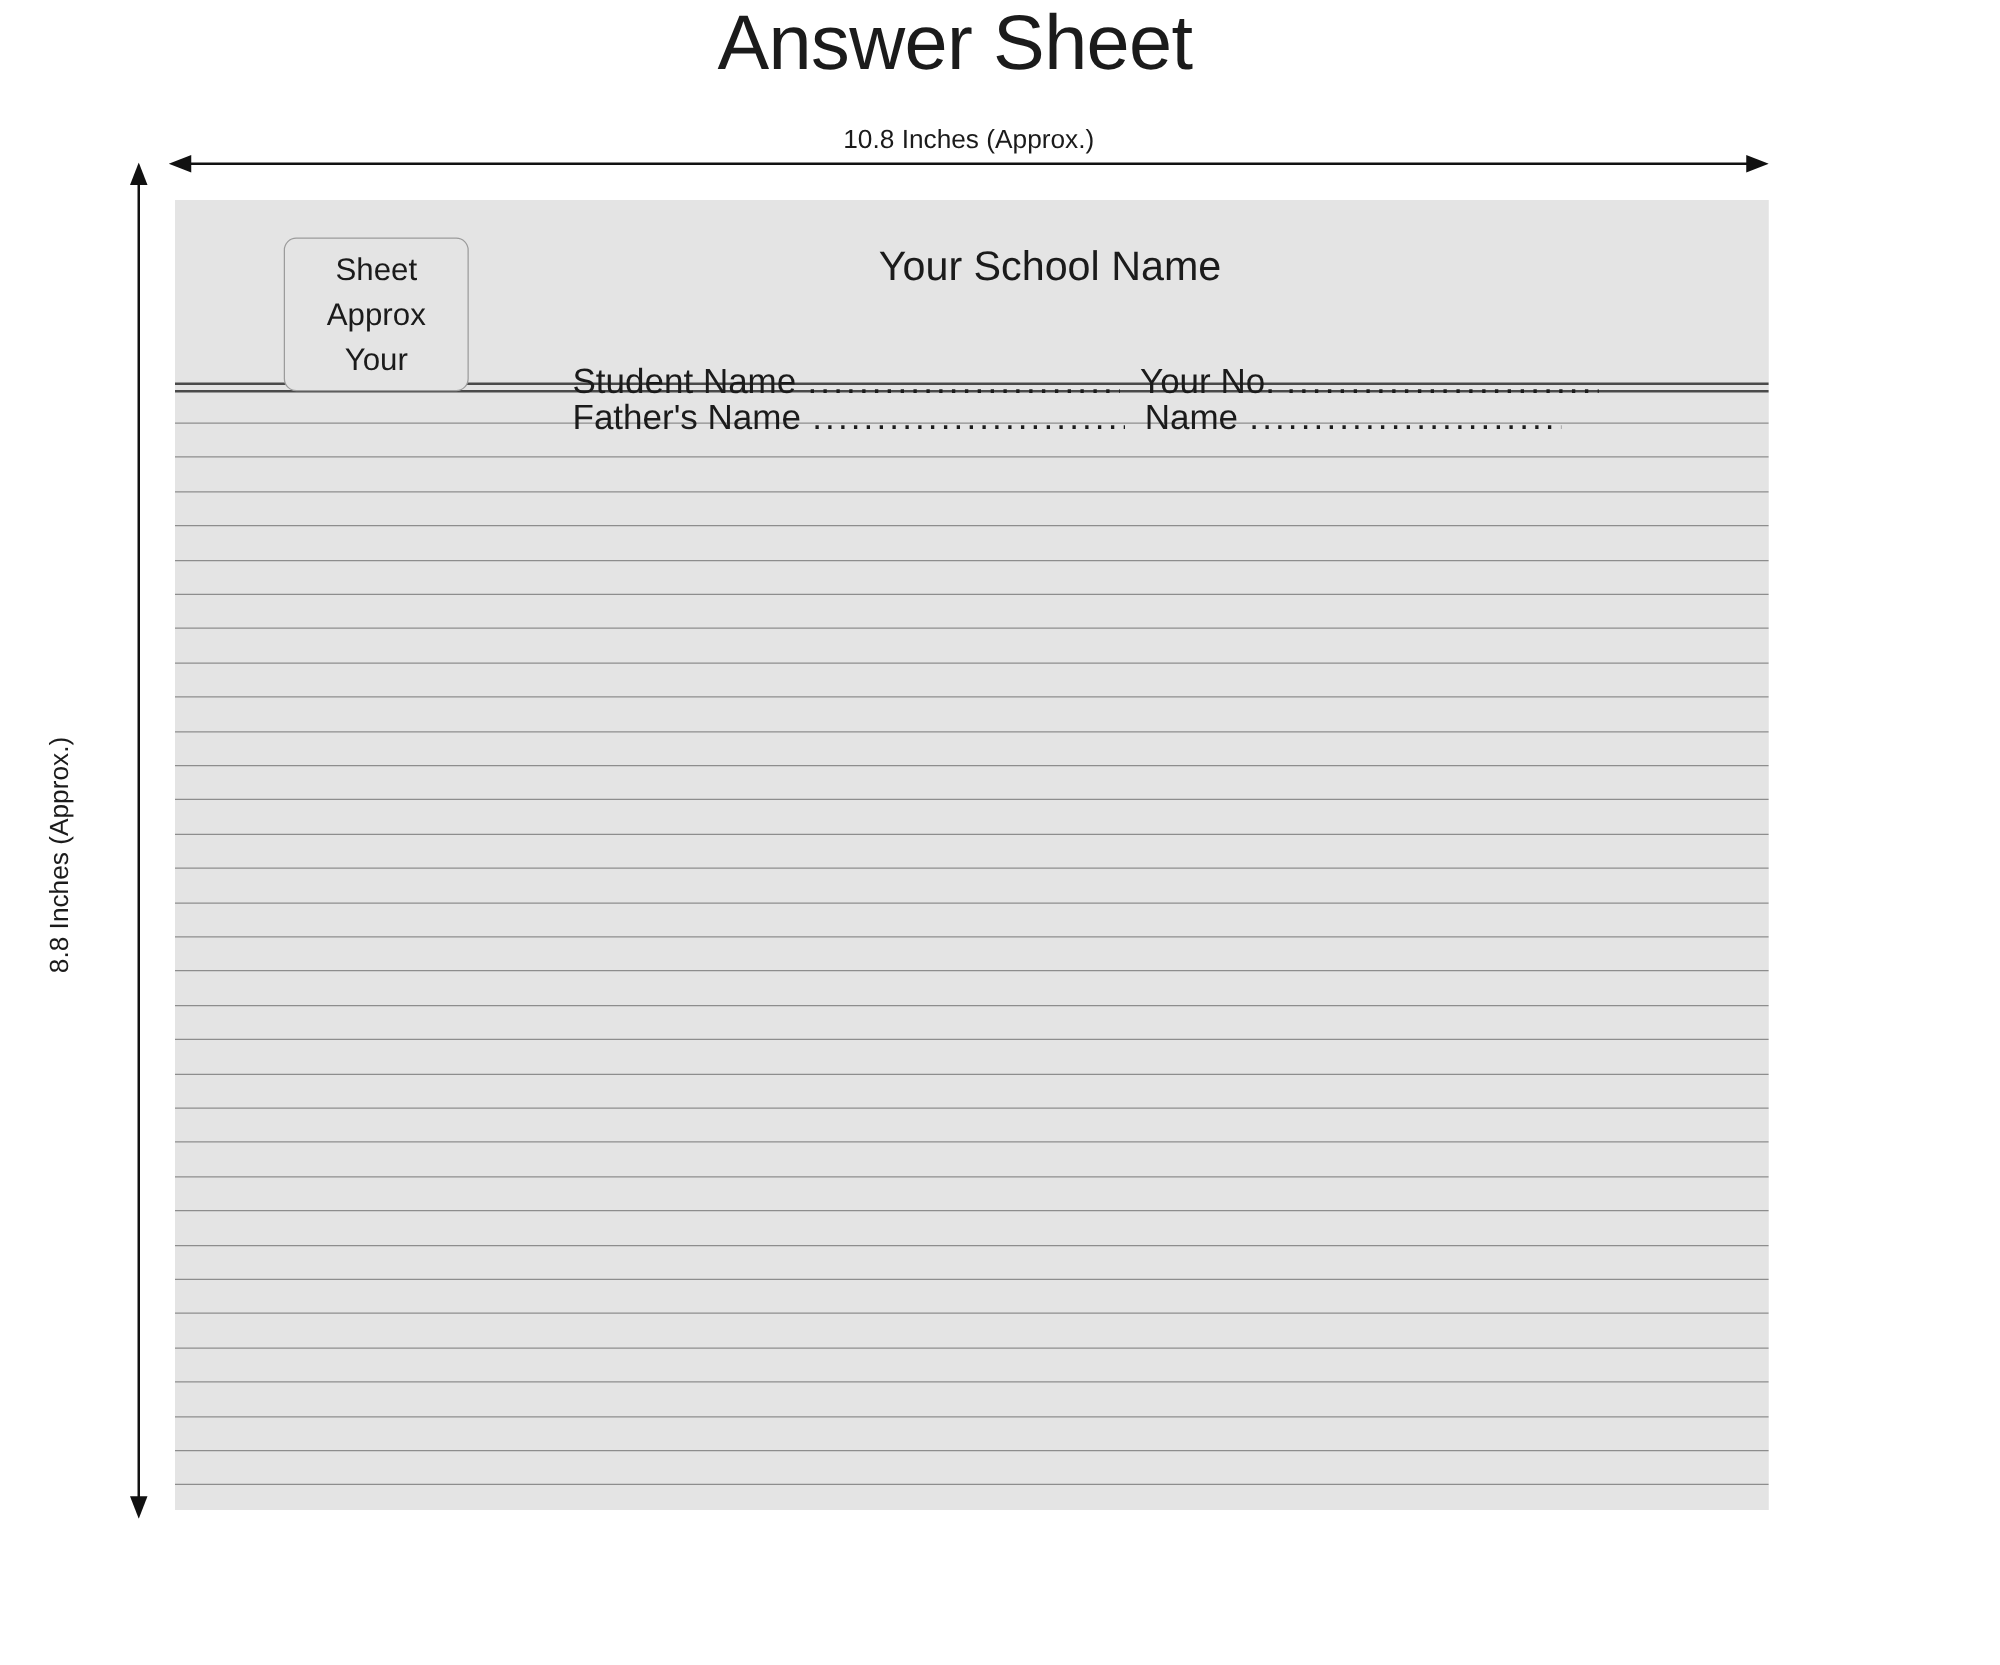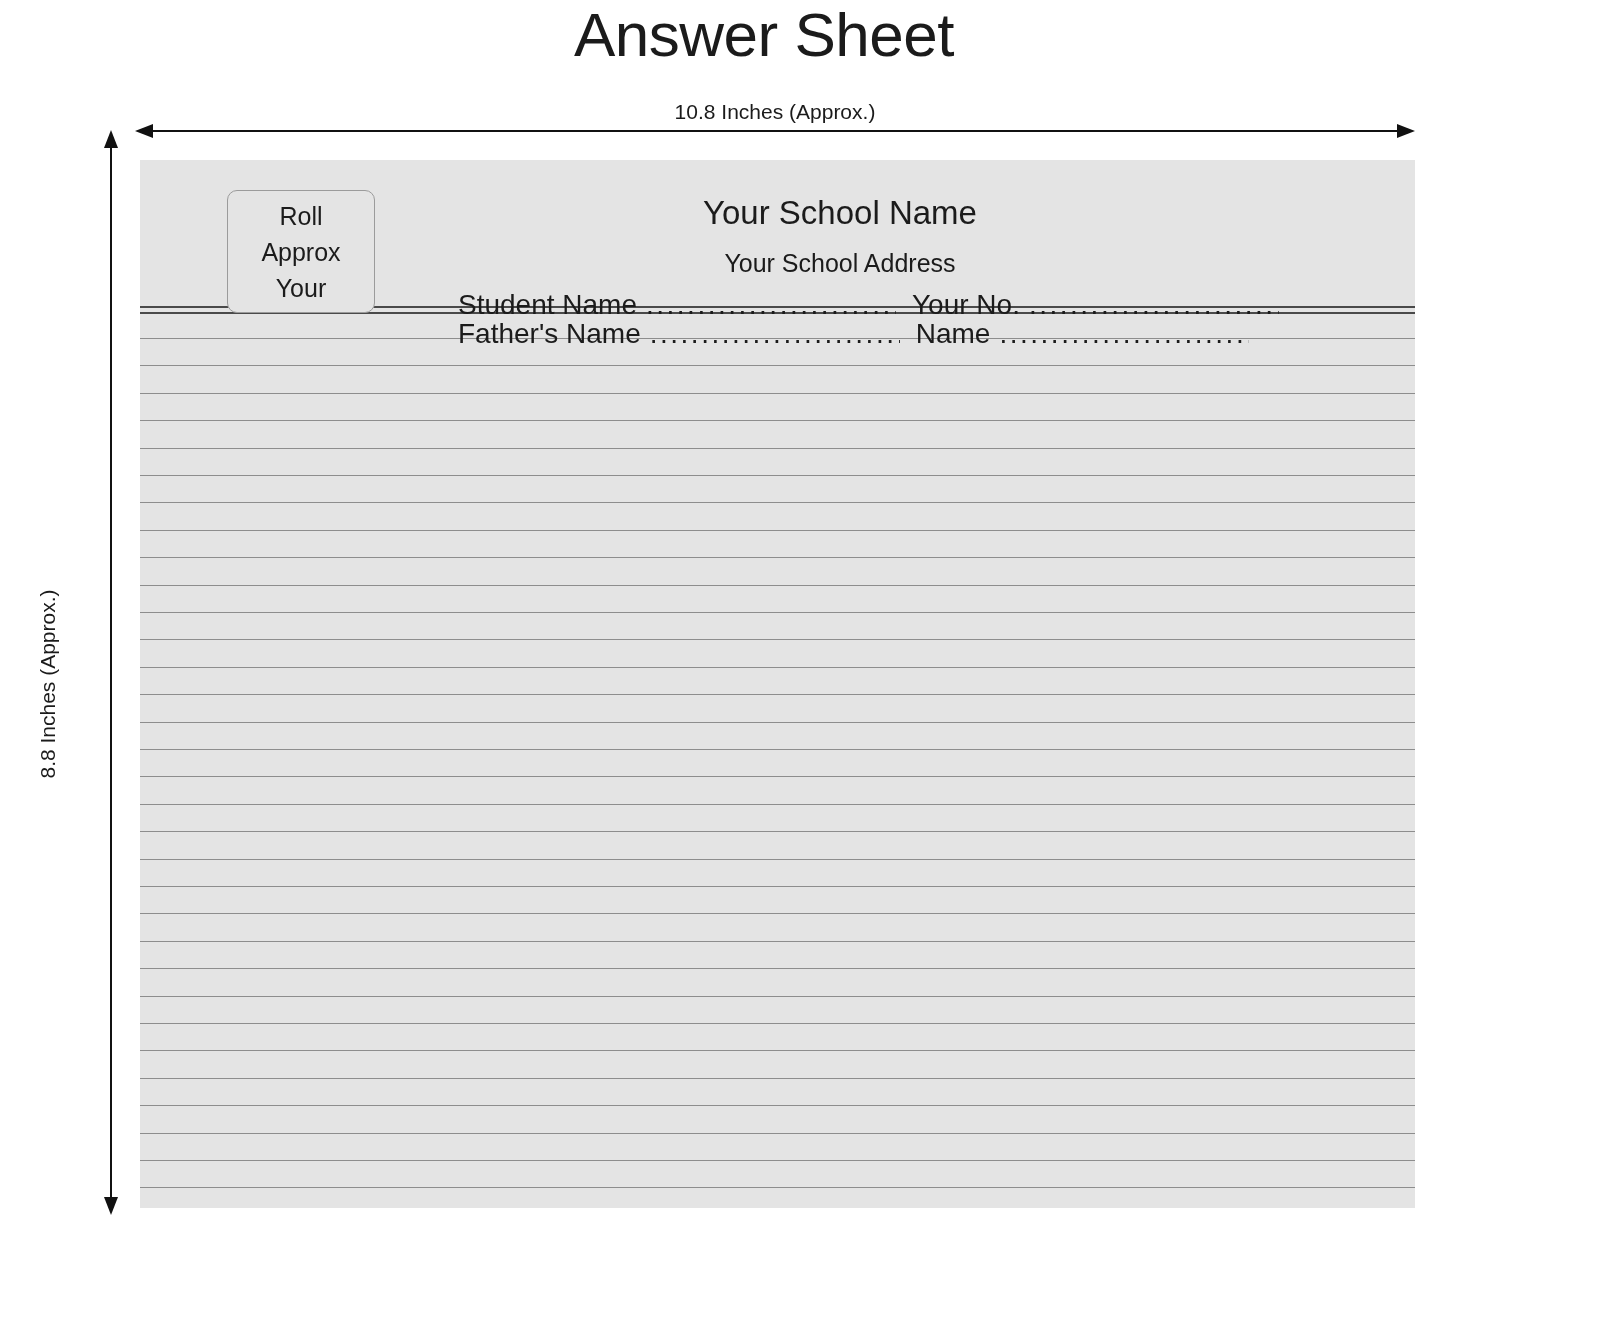--- a/index.html
+++ b/index.html
@@ -219,27 +219,26 @@
       <div class="rule" style="top: 863px;"></div>
       <div class="rule" style="top: 890px;"></div>
       <div class="rule" style="top: 918px;"></div>
       <div class="rule" style="top: 945px;"></div>
       <div class="rule" style="top: 973px;"></div>
       <div class="rule" style="top: 1000px;"></div>
       <div class="rule" style="top: 1027px;"></div>
     </div>
 
   <div class="logo-box">
-    <span>Roll</span>
+    <span>Sheet</span>
     <span>Approx</span>
     <span>Your</span>
   </div>
 
   <div class="school-name">Your School Name</div>
-  <div class="school-address">Your School Address</div>
 
   <div class="field-row row1">
     <span class="field-label">Student Name</span>
     <span class="gap-sm"></span>
     <span class="dots w-long">......................................</span>
     <span class="spacer-roll"></span>
     <span class="field-label">Your No.</span>
     <span class="gap-sm"></span>
     <span class="dots w-long2">.................................</span>
   </div>

